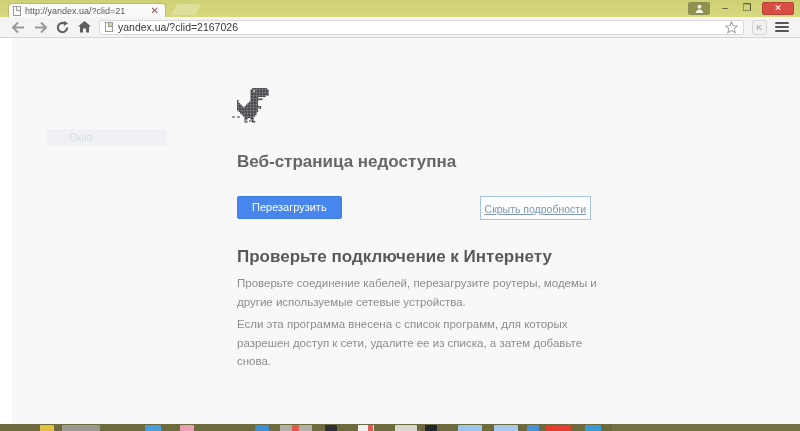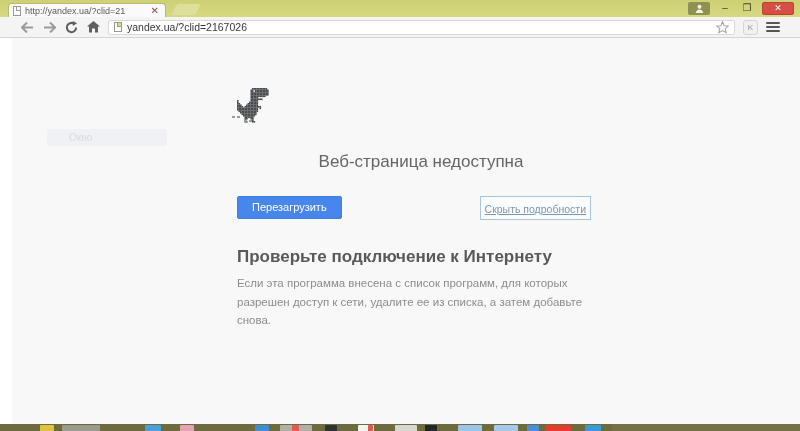--- a/index.html
+++ b/index.html
@@ -24,41 +24,41 @@
   .win-controls { position:absolute; right:6px; top:2px; display:flex; align-items:flex-start; gap:8px; }
   .profile-btn { width:22px; height:13px; background:#8e9150; border-radius:2px;
     display:flex; align-items:center; justify-content:center; }
   .glyph-btn { color:#44442c; font-size:10px; line-height:12px; width:14px; text-align:center; cursor:pointer; }
   .close-btn { width:32px; height:13px; background:#d64e44; border:1px solid #b8423a; border-radius:2px;
     color:#fff; font-size:9px; line-height:11px; text-align:center; cursor:pointer; }
 
   
   .toolbar { position:absolute; left:0; top:17px; width:800px; height:21px;
     background:#f4f4f4; border-bottom:1px solid #d4d4d4;
-    display:flex; align-items:center; padding:0 20px; gap:8px; }
+    display:flex; align-items:center; padding:0 11px; gap:8px; }
   .navico { width:14px; height:14px; display:flex; align-items:center; justify-content:center; flex:none; }
   .omnibox { flex:1; height:15px; background:#fff; border:1px solid #d9d9d9; border-radius:2px;
     display:flex; align-items:center; padding:0 5px; gap:5px; }
   .url-text { font-size:10.5px; color:#383838; flex:1; white-space:nowrap; overflow:hidden; }
   .ext-btn { width:15px; height:15px; background:#f1f1ef; border:1px solid #d5d5d5; border-radius:3px;
     font-size:8px; font-weight:bold; color:#b3b3b3; display:flex; align-items:center; justify-content:center; }
   .menu-btn { display:flex; flex-direction:column; gap:2px; width:14px; }
   .menu-btn span { height:2px; background:#565656; border-radius:1px; }
 
   
   .content { position:absolute; left:12px; top:38px; width:800px; height:386px; background:#f8f8f8; }
   .ghost { position:absolute; left:35px; top:91px; width:120px; height:17px;
     background:#f0f1f4; border-radius:2px; font-size:10px; color:#d5dae2;
     display:flex; align-items:center; padding-left:22px; }
   .err { position:absolute; left:225px; top:50px; width:368px; }
   .dino-wrap { position:relative; width:34px; height:40px; }
   .dash { position:absolute; height:2px; width:9px;
     background:repeating-linear-gradient(90deg,#9a9a9a 0 3px,transparent 3px 5px); }
   .dash1 { left:-5px; top:28px; } .dash2 { left:7px; top:32px; }
-  h1.err-title { font-size:17px; font-weight:normal; color:#666; margin-top:24px;text-align:center; }
+  h1.err-title { font-size:17px; font-weight:bold; color:#666; margin-top:24px; }
   .btn-row { margin-top:24px; width:354px; display:flex; align-items:flex-start; justify-content:space-between;gap:36px; }
   .reload-btn { background:#4787ed; border:1px solid #3f7de0; border-radius:2px; color:#fff;
     font-size:11px; padding:4px 14px 5px; cursor:pointer; font-family:"Liberation Sans",sans-serif; }
   .details-box { border:1px solid #a5c5e2; background:#fcfdff; padding:2px 4px; }
   .details-link { font-size:10.5px; color:#7d96b1; text-decoration:underline; cursor:pointer; }
   .sec-title { margin-top:24px; font-size:17px; font-weight:bold; color:#595959; line-height:1.55; }
   .sec-body { margin-top:4px; font-size:11.5px; color:#8d8d8d; line-height:1.6; }
 
   
   .taskbar { position:absolute; left:0; top:424px; width:800px; height:7px; background:#6d6a3d; overflow:hidden; }
@@ -358,20 +358,21 @@
       <h1 class="err-title">Веб-страница недоступна</h1>
 
       <div class="btn-row">
         <button class="reload-btn">Перезагрузить</button>
         <span class="details-box">
           <a class="details-link">Скрыть подробности</a>
         </span>
       </div>
 
       <div class="sec-title">Проверьте подключение к Интернету</div>
+      <div class="sec-body">Проверьте соединение кабелей, перезагрузите роутеры, модемы и другие используемые сетевые устройства.</div>
 
       <div class="sec-body">Если эта программа внесена с список программ, для которых разрешен доступ к сети, удалите ее из списка, а затем добавьте снова.</div>
 
     </div>
   </div>
 
   <div class="taskbar">
     <div class="plain"></div>
   <div class="frag" style="left: 40px; width: 14px; background: rgb(224, 194, 62);"></div>
       <div class="frag" style="left: 62px; width: 38px; background: rgb(154, 154, 142);"></div>

